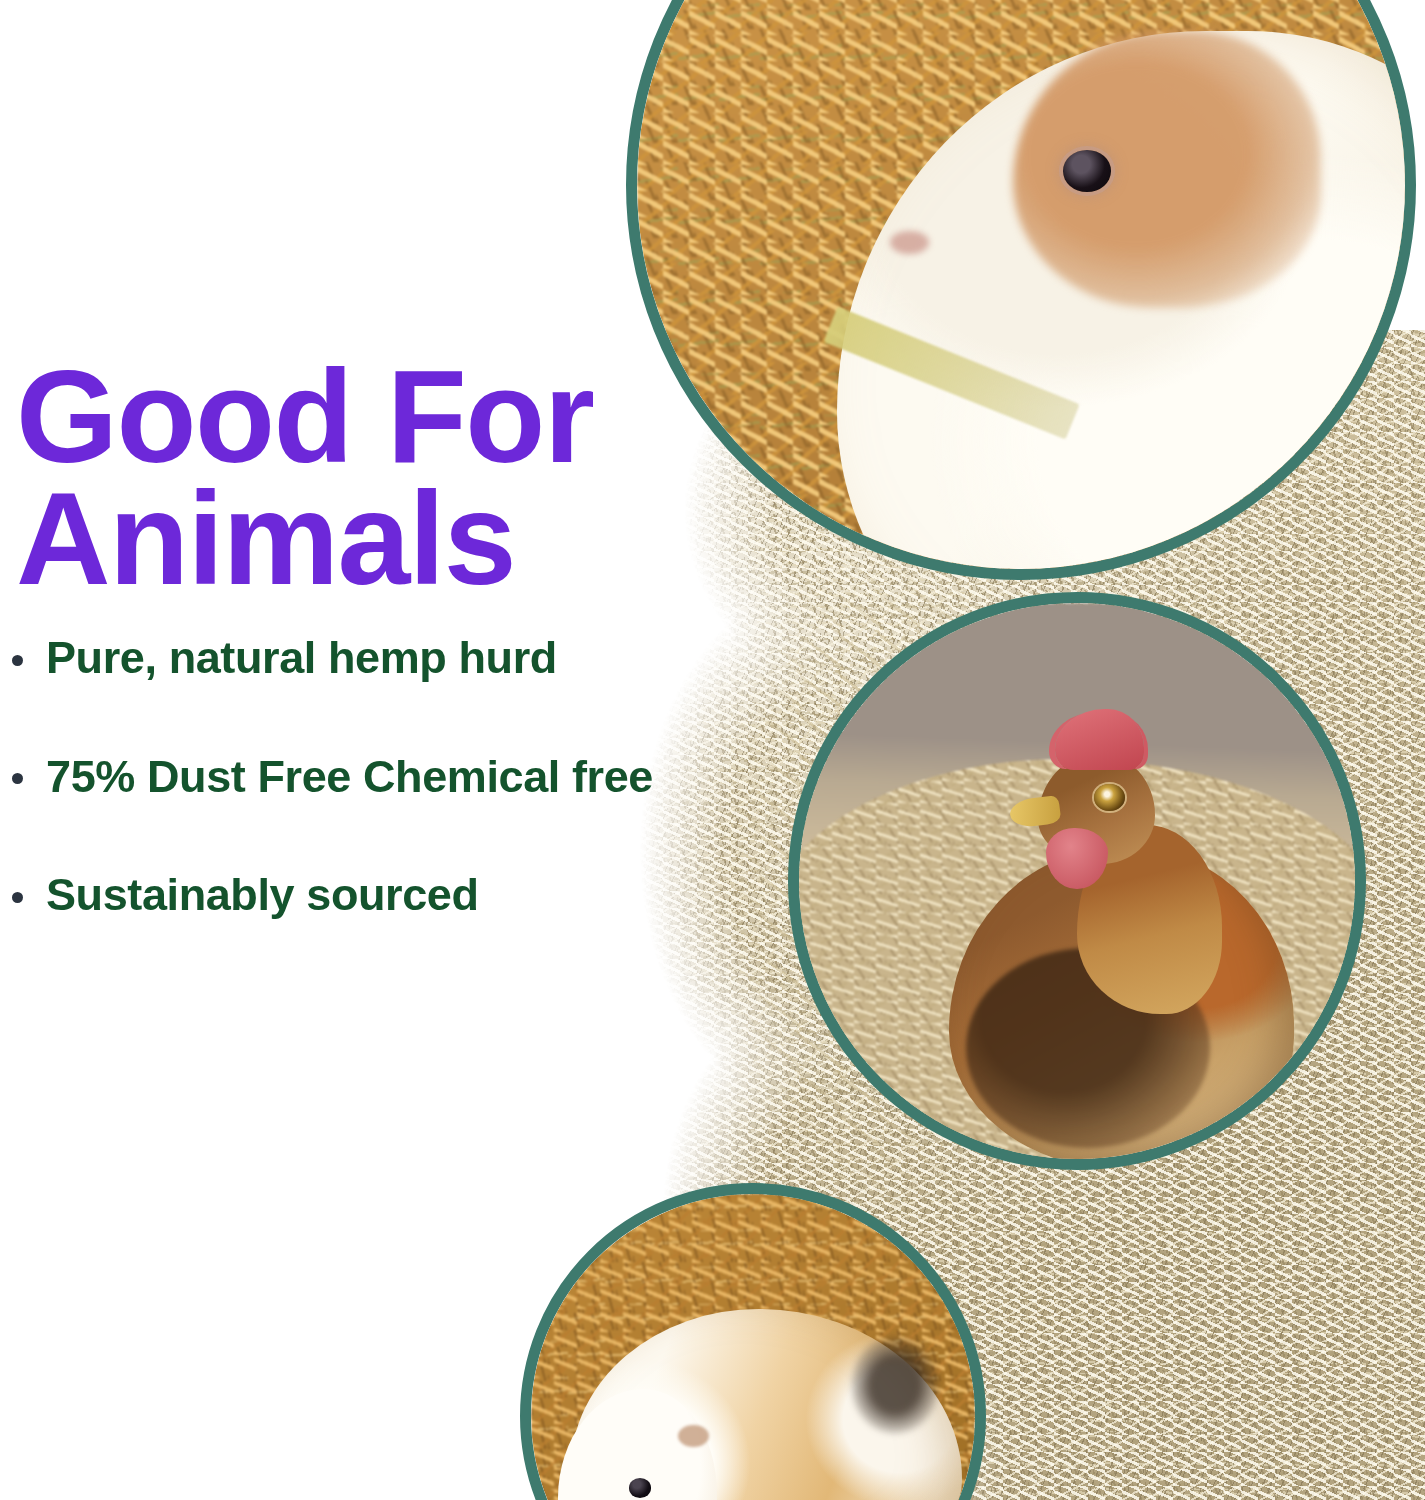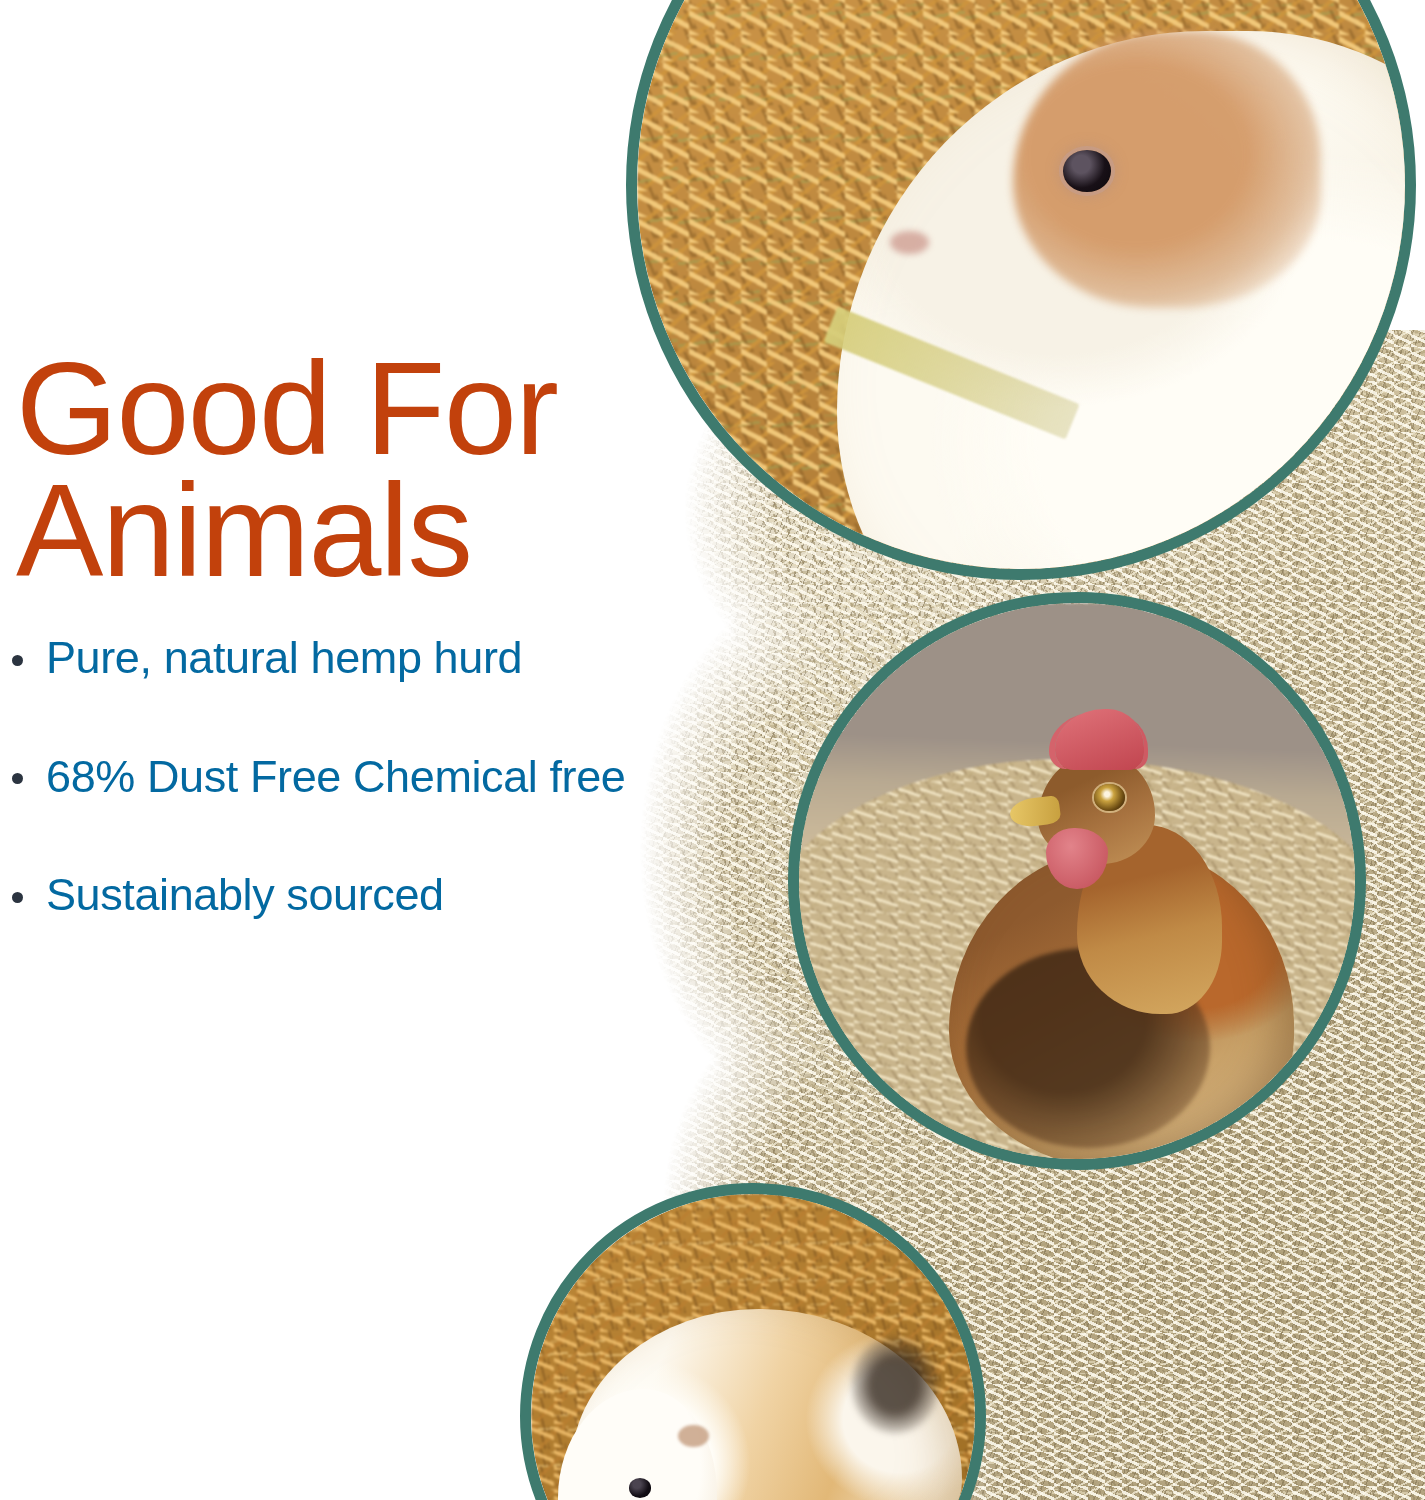--- a/index.html
+++ b/index.html
@@ -224,38 +224,38 @@
   }
   .gp-rump{
     position:absolute;left:72%;top:32%;width:20%;height:22%;
     border-radius:50%;
     background:radial-gradient(ellipse at 50% 50%, rgba(52,40,30,.8) 0 38%, rgba(52,40,30,0) 78%);
     filter:blur(3px);
   }
 
   
   .headline{
-    position:absolute;left:16px;top:260px;width:650px;
+    position:absolute;left:16px;top:268px;width:650px;
     font-size:131px;line-height:.93;
-    font-weight:normal;letter-spacing:-1.5px;
-    color:#c2410c;
+    font-weight:bold;letter-spacing:-1.5px;
+    color:#6d28d9;
     white-space:pre-line;
   }
   .bullets{
     position:absolute;left:8px;top:630px;width:712px;
     list-style:none;margin:0;padding:0;
   }
   .bullets li{
     position:relative;
     padding-left:38px;
     margin:0 0 62px 0;
     font-size:45px;
     line-height:1.26;
-    color:#0369a1;
-    font-weight:400;
+    color:#14532d;
+    font-weight:700;
     letter-spacing:-.4px;
   }
   .bullets li:last-child{margin-bottom:0;}
   .bullets li::before{
     content:"";position:absolute;left:4px;top:.55em;
     width:11px;height:11px;border-radius:50%;background:#2b3440;
   }
 </style>
 </head>
 <body>
@@ -303,17 +303,17 @@
       <div class="gp-eye"></div>
 
     </div>
   </div>
 
   <h1 class="headline">Good For
 Animals</h1>
 
   <ul class="bullets">
     <li>Pure, natural hemp hurd</li>
-    <li>68% Dust Free Chemical free</li>
+    <li>75% Dust Free Chemical free</li>
     <li>Sustainably sourced</li>
   </ul>
 
 </div>
 
 </body></html>

